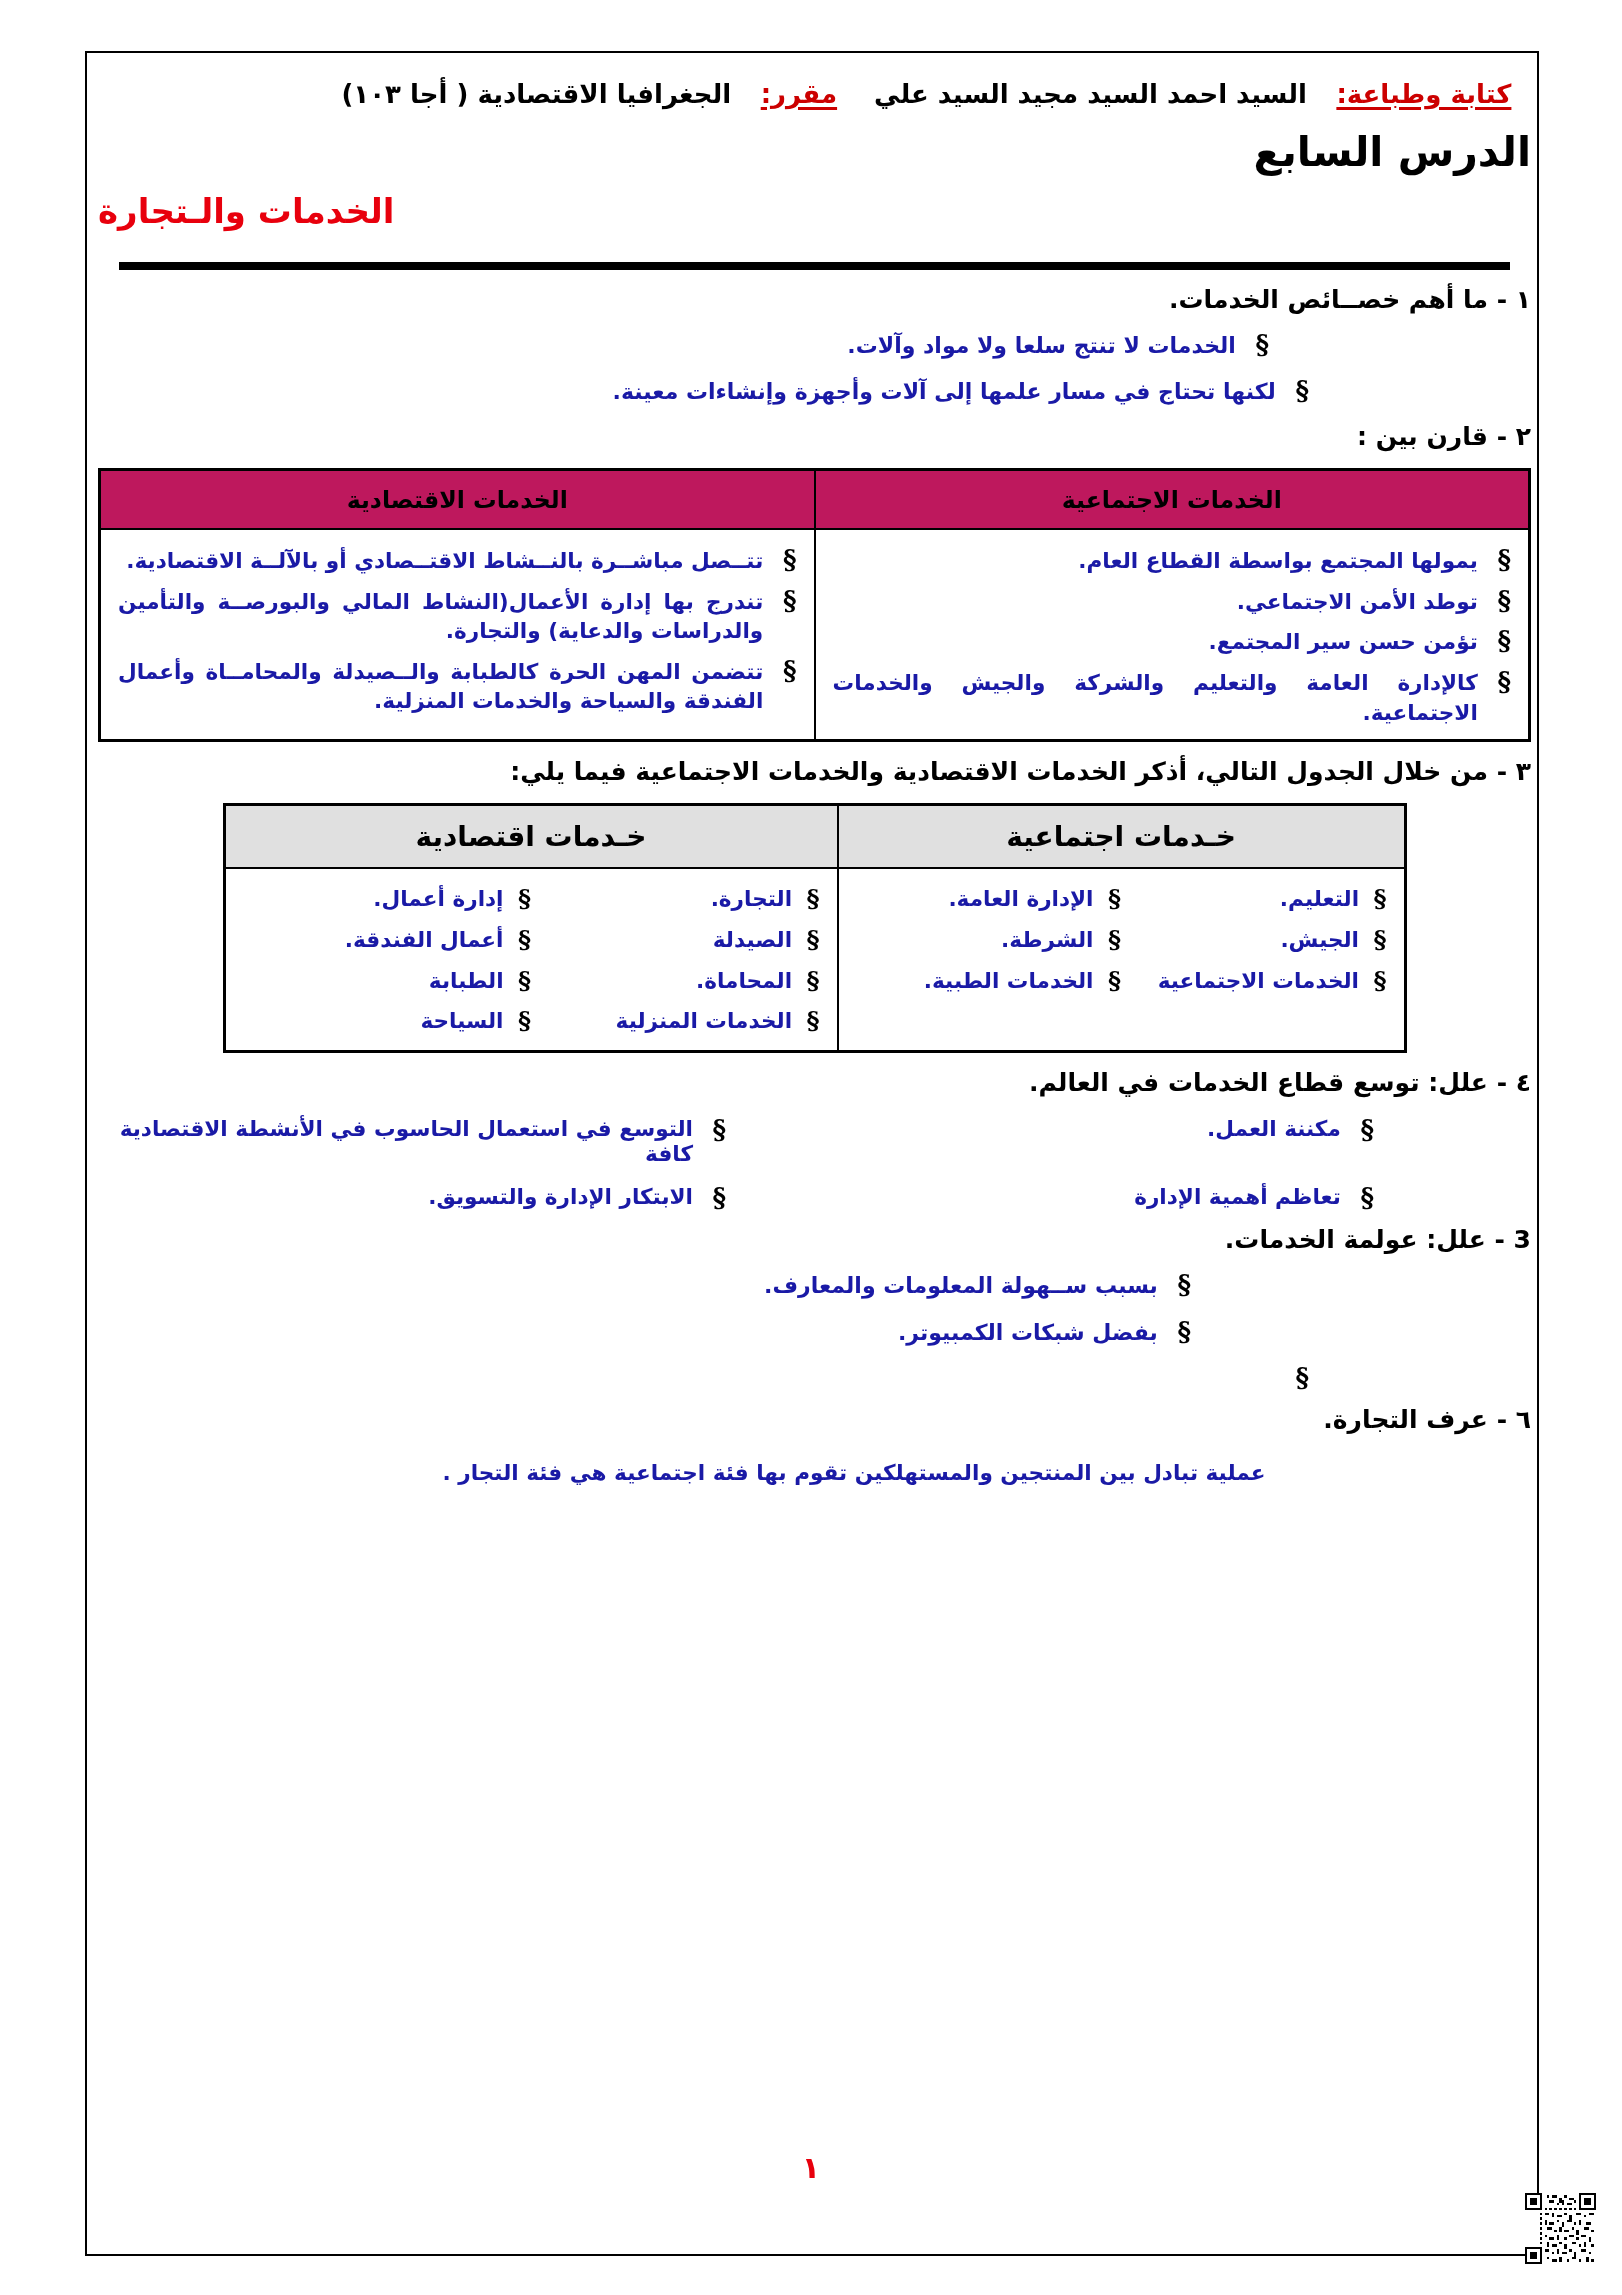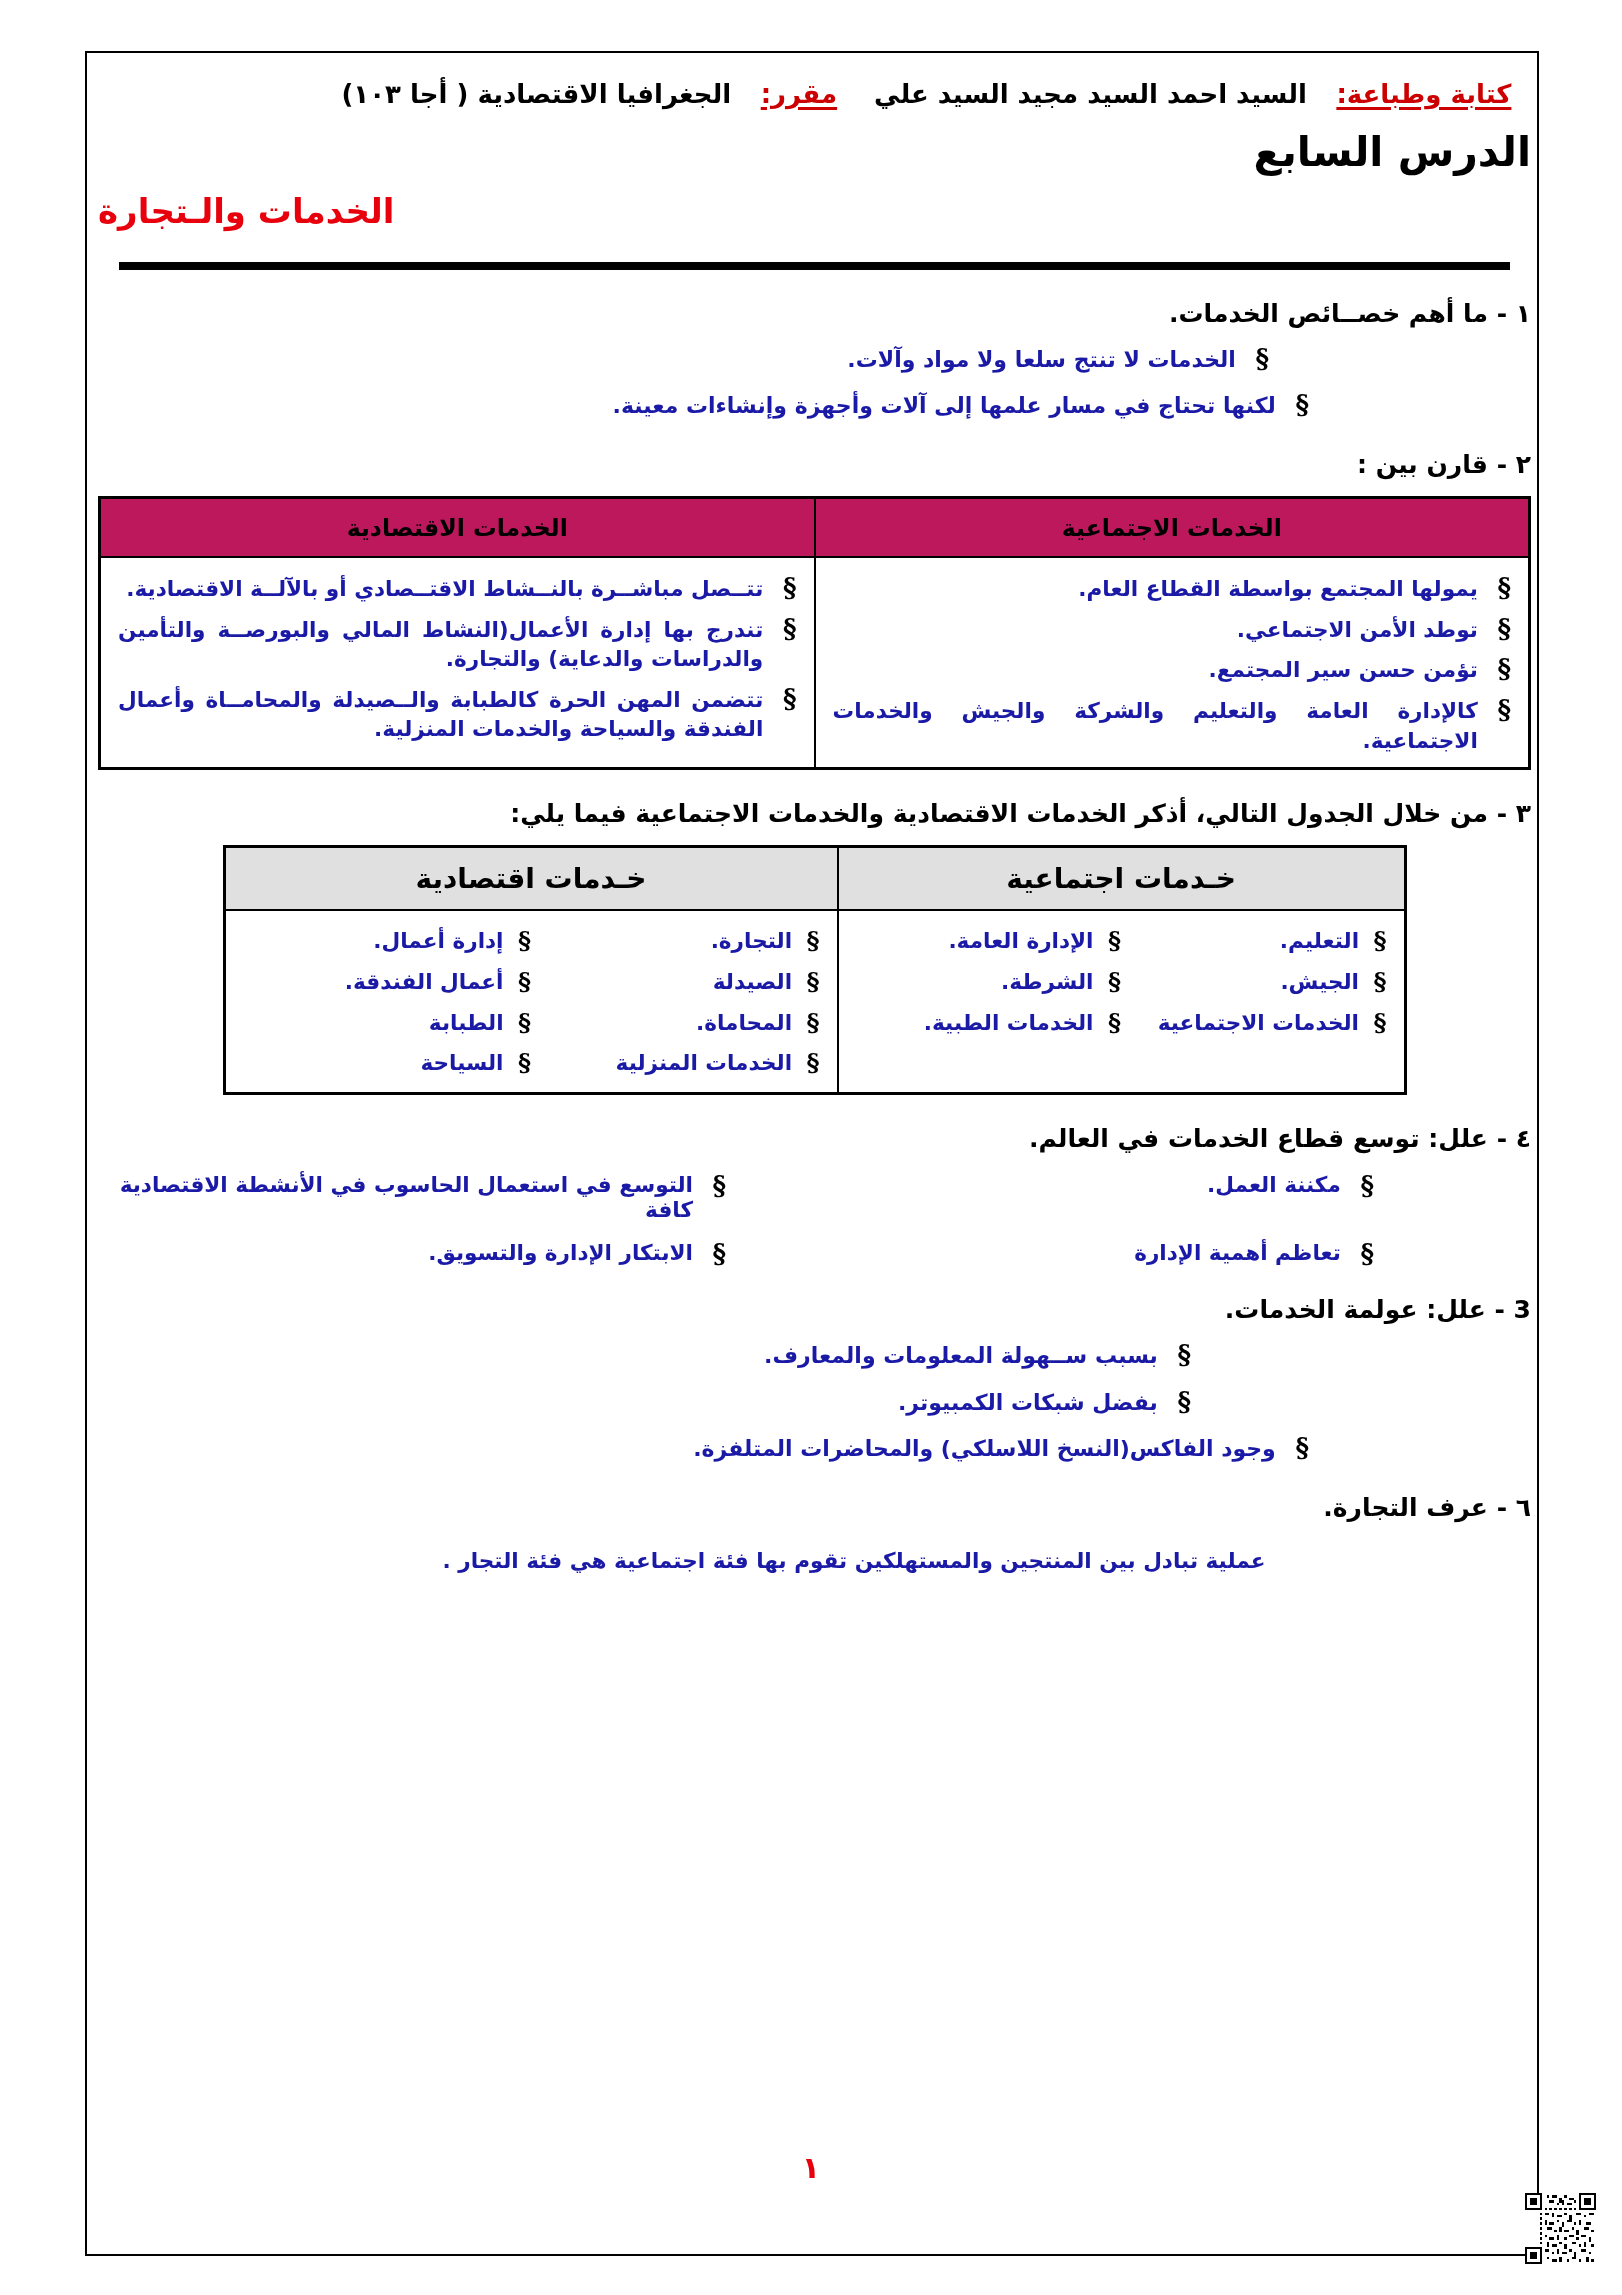--- a/index.html
+++ b/index.html
@@ -82,21 +82,21 @@
     background: #000000;
     margin: 31px 21px 0 21px;
   }
 
   
   .q {
     font-size: 25px;
     font-weight: bold;
     color: #000000;
     text-align: right;
-    margin-top: 29px;
+    margin-top: 15px;
     padding-left: 5.2px;
   }
 
   .bullets { margin-top: 9.2px; }
   .bullet {
     display: flex;
     flex-direction: row;
     align-items: flex-start;
     justify-content: flex-start;
     color: #1A1AA6;
@@ -441,21 +441,20 @@
       <div class="bullet ind-a">
         <span class="sec">§</span>
         <span class="btxt">بسبب ســهولة المعلومات والمعارف.</span>
       </div>
       <div class="bullet ind-a">
         <span class="sec">§</span>
         <span class="btxt">بفضل شبكات الكمبيوتر.</span>
       </div>
       <div class="bullet ind-b">
         <span class="sec">§</span>
-        <span class="btxt">وجود الفاكس(النسخ اللاسلكي) والمحاضرات المتلفزة.</span>
       </div>
     </div>
 
     <div class="q">٦ - عرف التجارة.</div>
     <div class="answer">عملية تبادل بين المنتجين والمستهلكين تقوم بها فئة اجتماعية هي فئة التجار .</div>
 
   </div>
 
   <div class="pagenum">١</div>
 

